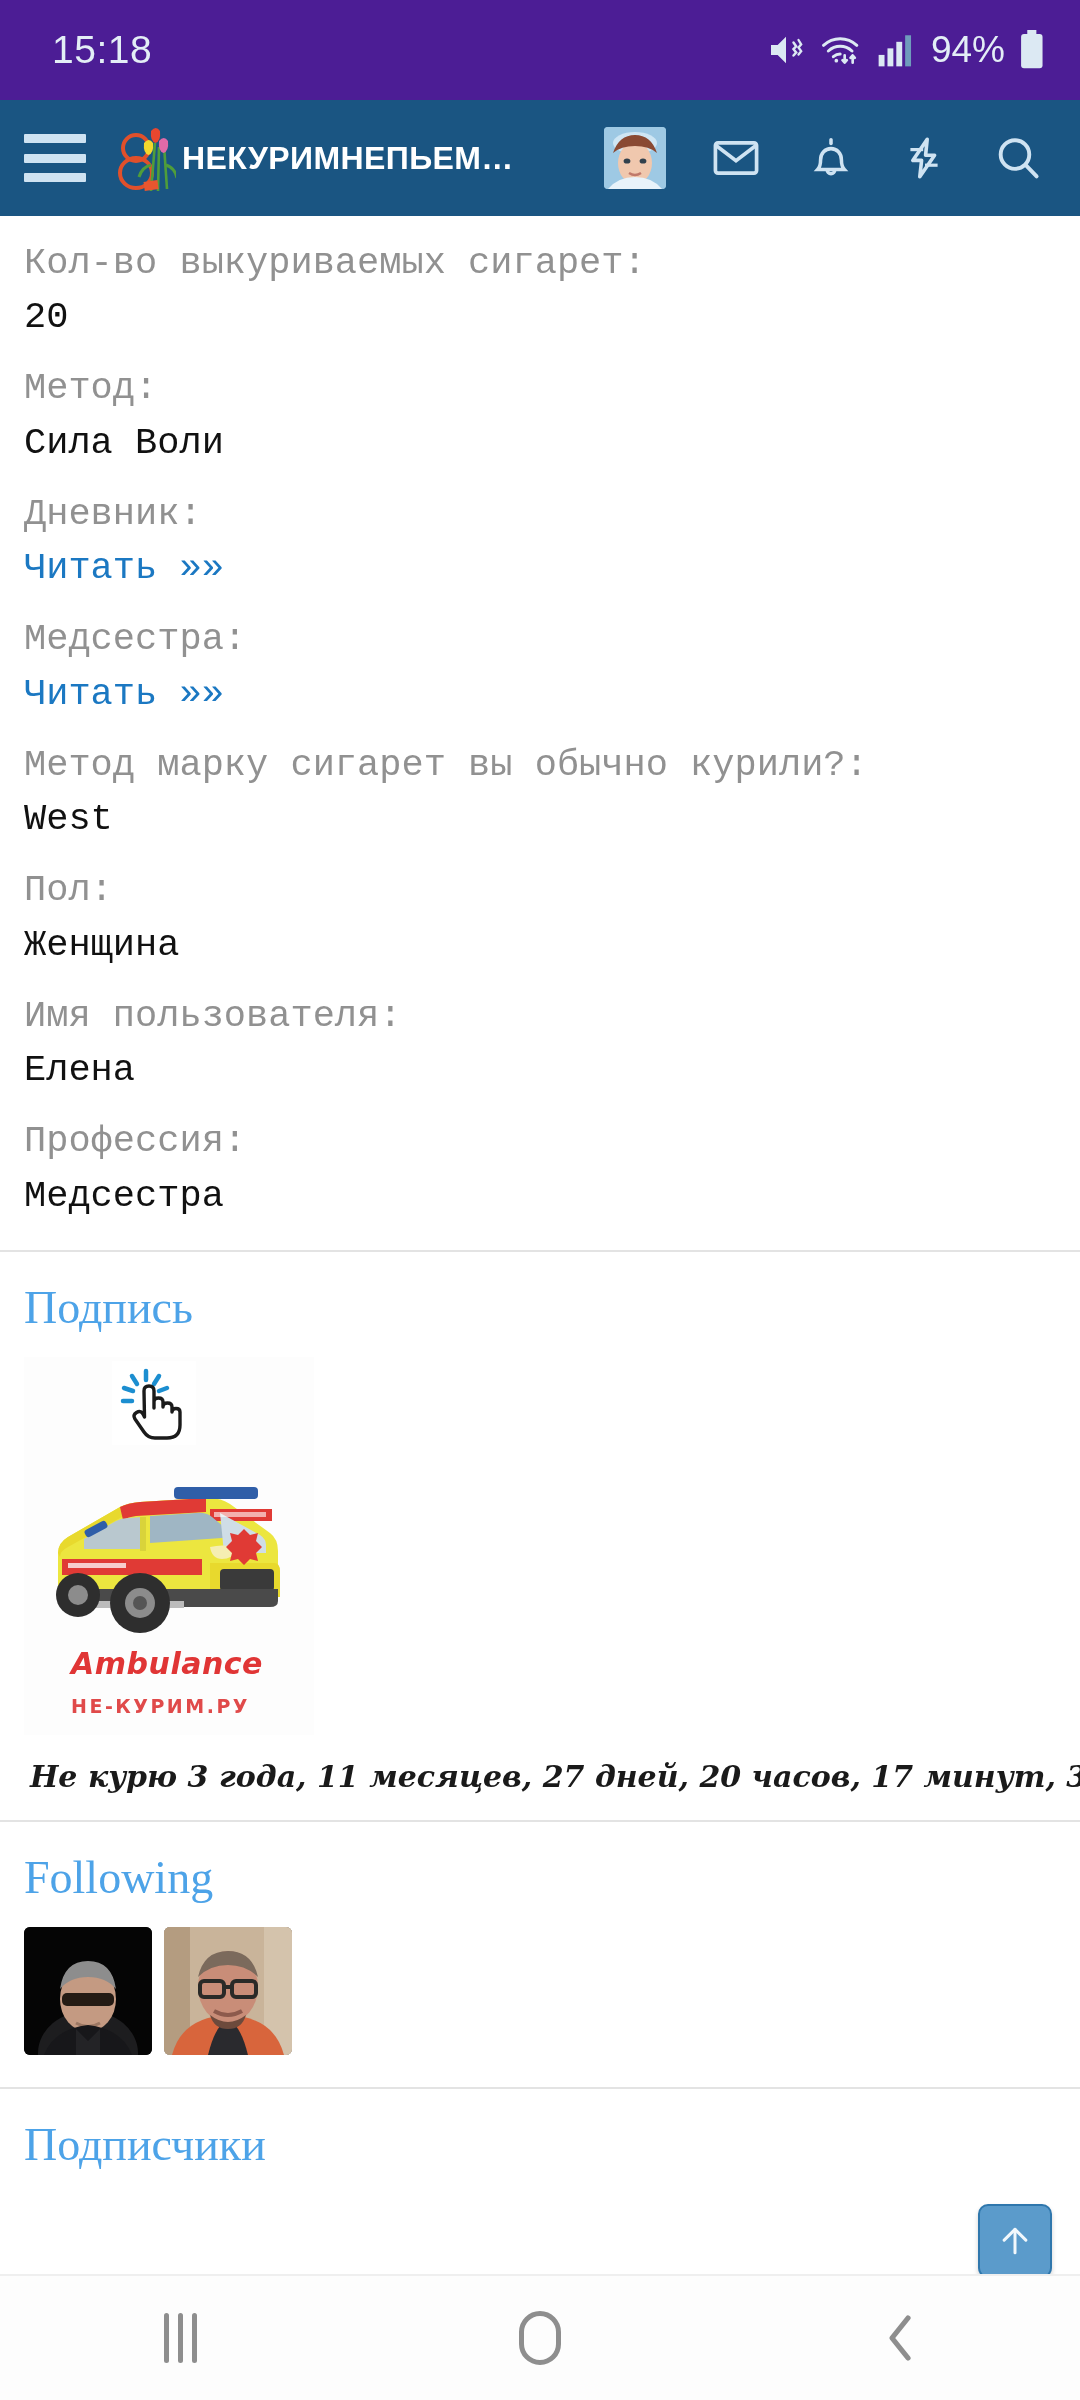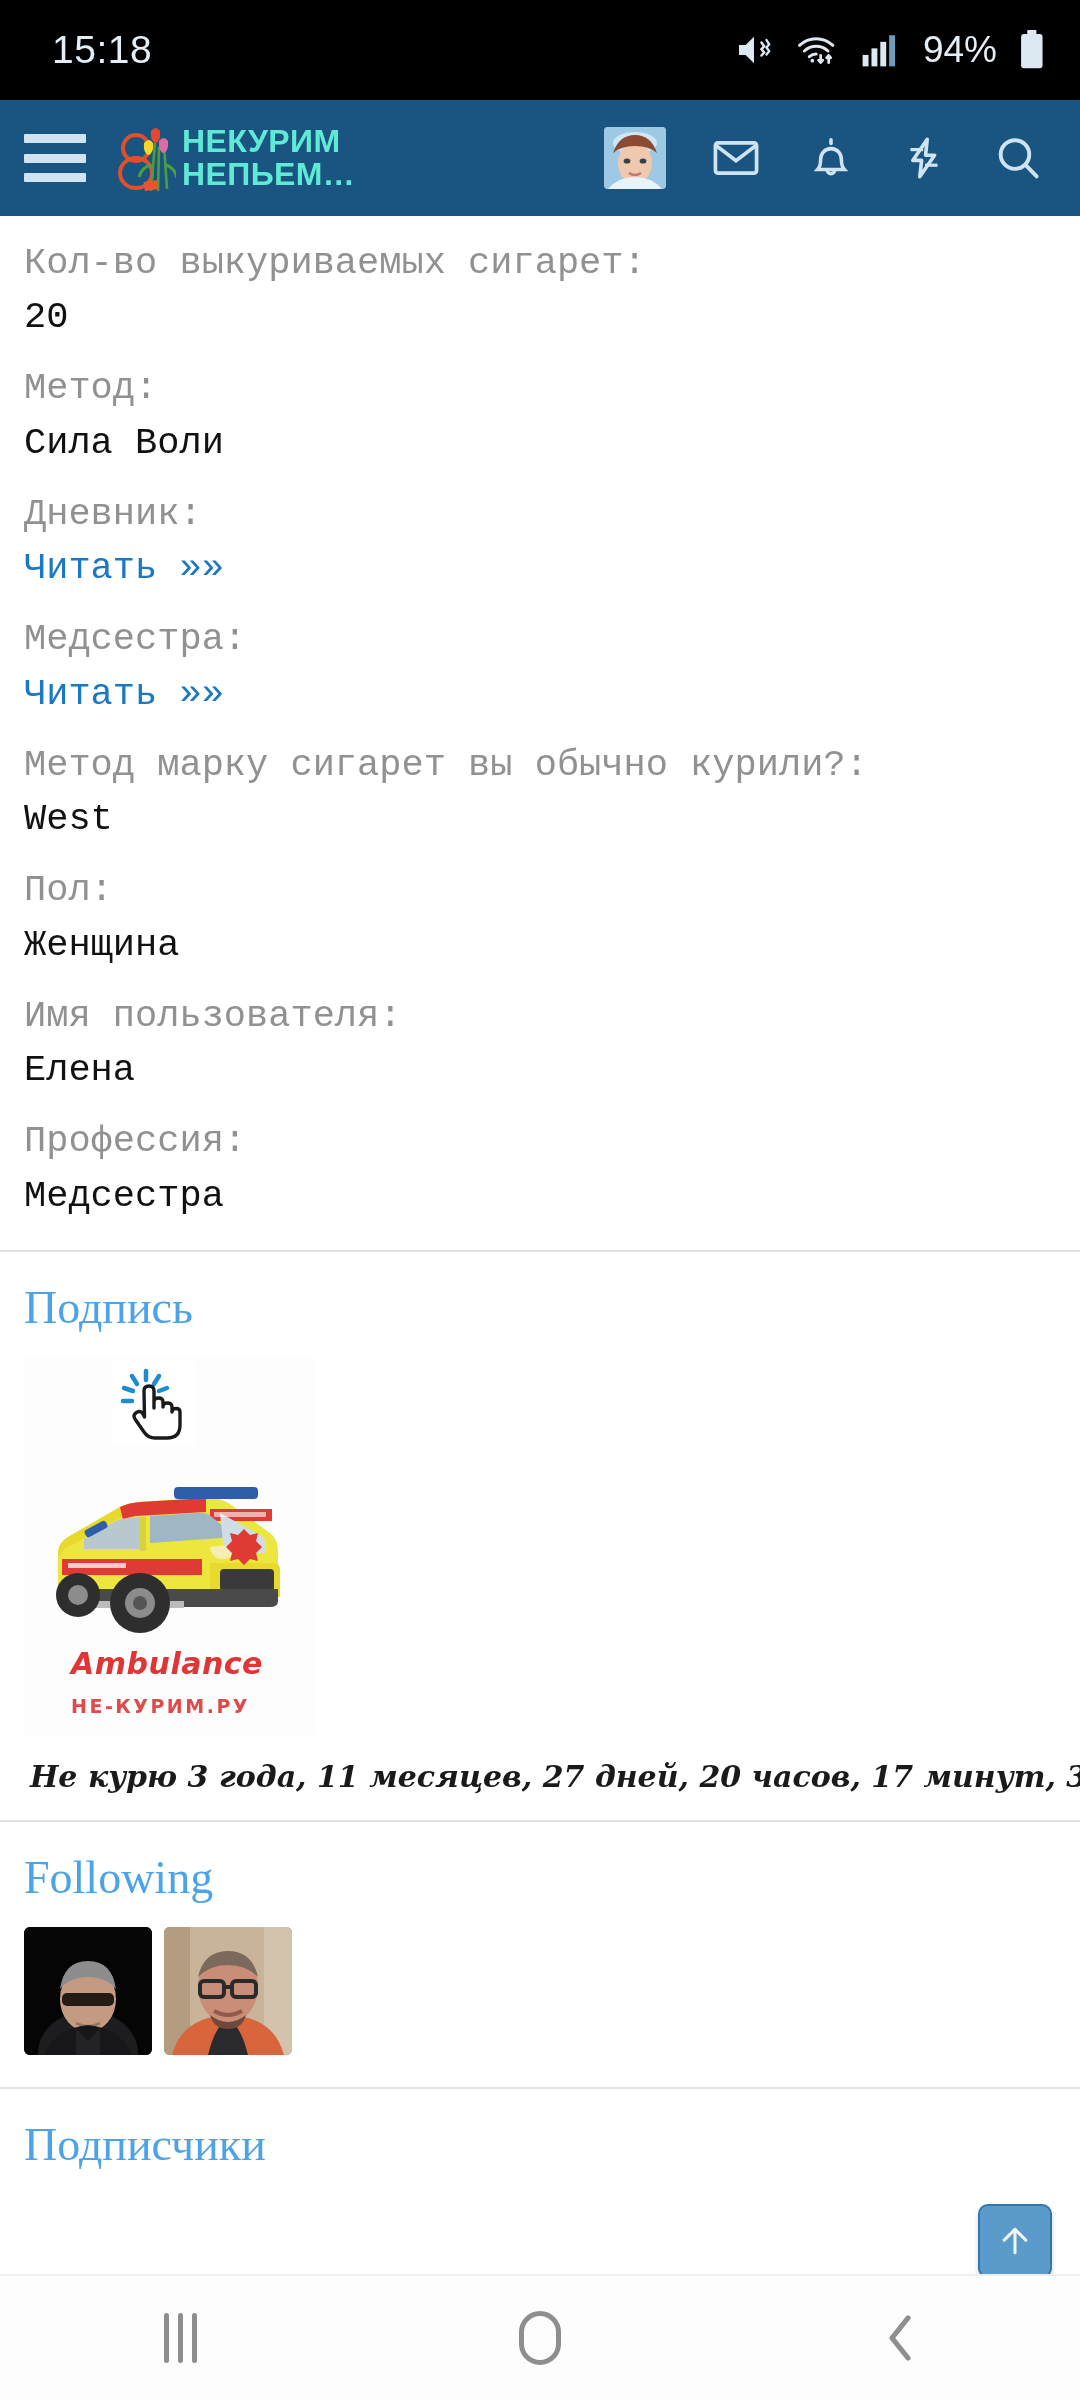--- a/index.html
+++ b/index.html
@@ -13,28 +13,28 @@
   #screen {
     position: relative;
     width: 1080px; height: 2400px;
     background: #ffffff;
     display: flex; flex-direction: column;
   }
 
   
   .statusbar {
     height: 100px;
-    background: #000000;
+    background: #4c1d95;
     color: #dce9f3;
     display: flex; align-items: center; justify-content: space-between;
     padding: 0 34px 0 52px;
     flex: 0 0 auto;
   }
   .status-clock { font-size: 39px; letter-spacing: 0.5px; color: #e3eef6; }
-  .status-right { display: flex; align-items: center; gap: 21px; text-align: center; }
+  .status-right { display: flex; align-items: center; gap: 13px; text-align: center; }
   .status-right svg { display: block; }
   .battery-pct { font-size: 37px; color: #e3eef6; margin-left: 4px; letter-spacing: 0px; }
 
   
   .appbar {
     height: 116px;
     background: #1a5582;
     display: flex; align-items: center;
     padding: 0 30px 0 24px;
     flex: 0 0 auto;
@@ -42,22 +42,22 @@
   .hamburger {
     width: 62px; height: 48px;
     display: flex; flex-direction: column; justify-content: space-between;
     margin-right: 24px;
   }
   .hamburger span { display: block; height: 9px; background: #cfe3f2; border-radius: 1px; }
 
   .brand { display: flex; align-items: center; gap: 6px; }
   .brand-mark { width: 66px; height: 74px; position: relative; }
   .brand-text {
-    display: flex; flex-direction: column;
-    font-weight: bold; color: #5eead4;
+    display: flex; flex-direction: row;
+    font-weight: bold; color: #ffffff;
     font-size: 32px; line-height: 1.02; letter-spacing: 0.4px;
   }
 
   .appbar-spacer { flex: 1 1 auto; }
   .appbar-icons { display: flex; align-items: center; gap: 44px; padding-right: 6px; }
   .icon-btn { display: flex; align-items: center; justify-content: center; }
   .icon-btn svg { display: block; }
   .avatar-small {
     width: 62px; height: 62px; border-radius: 4px; overflow: hidden;
     background: #86b7d8; position: relative; flex: 0 0 auto;

